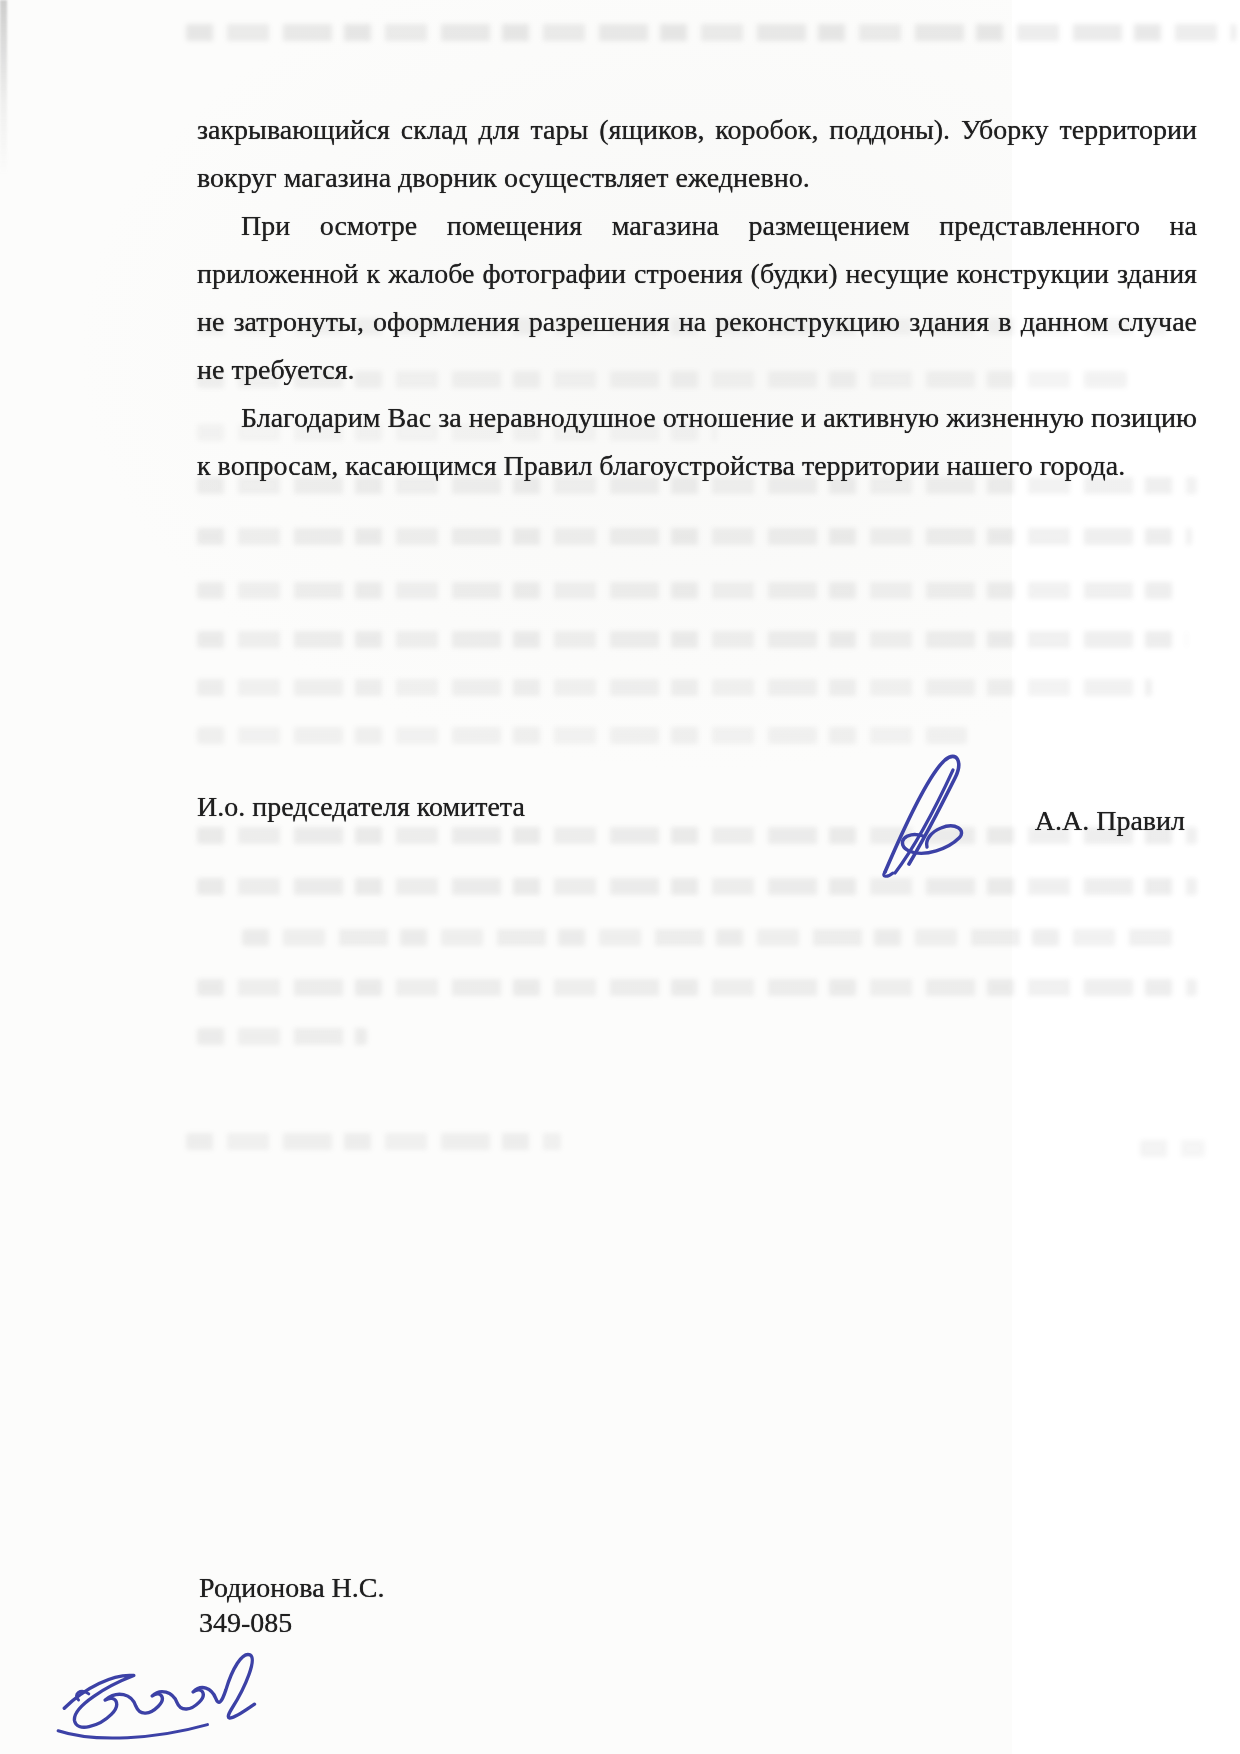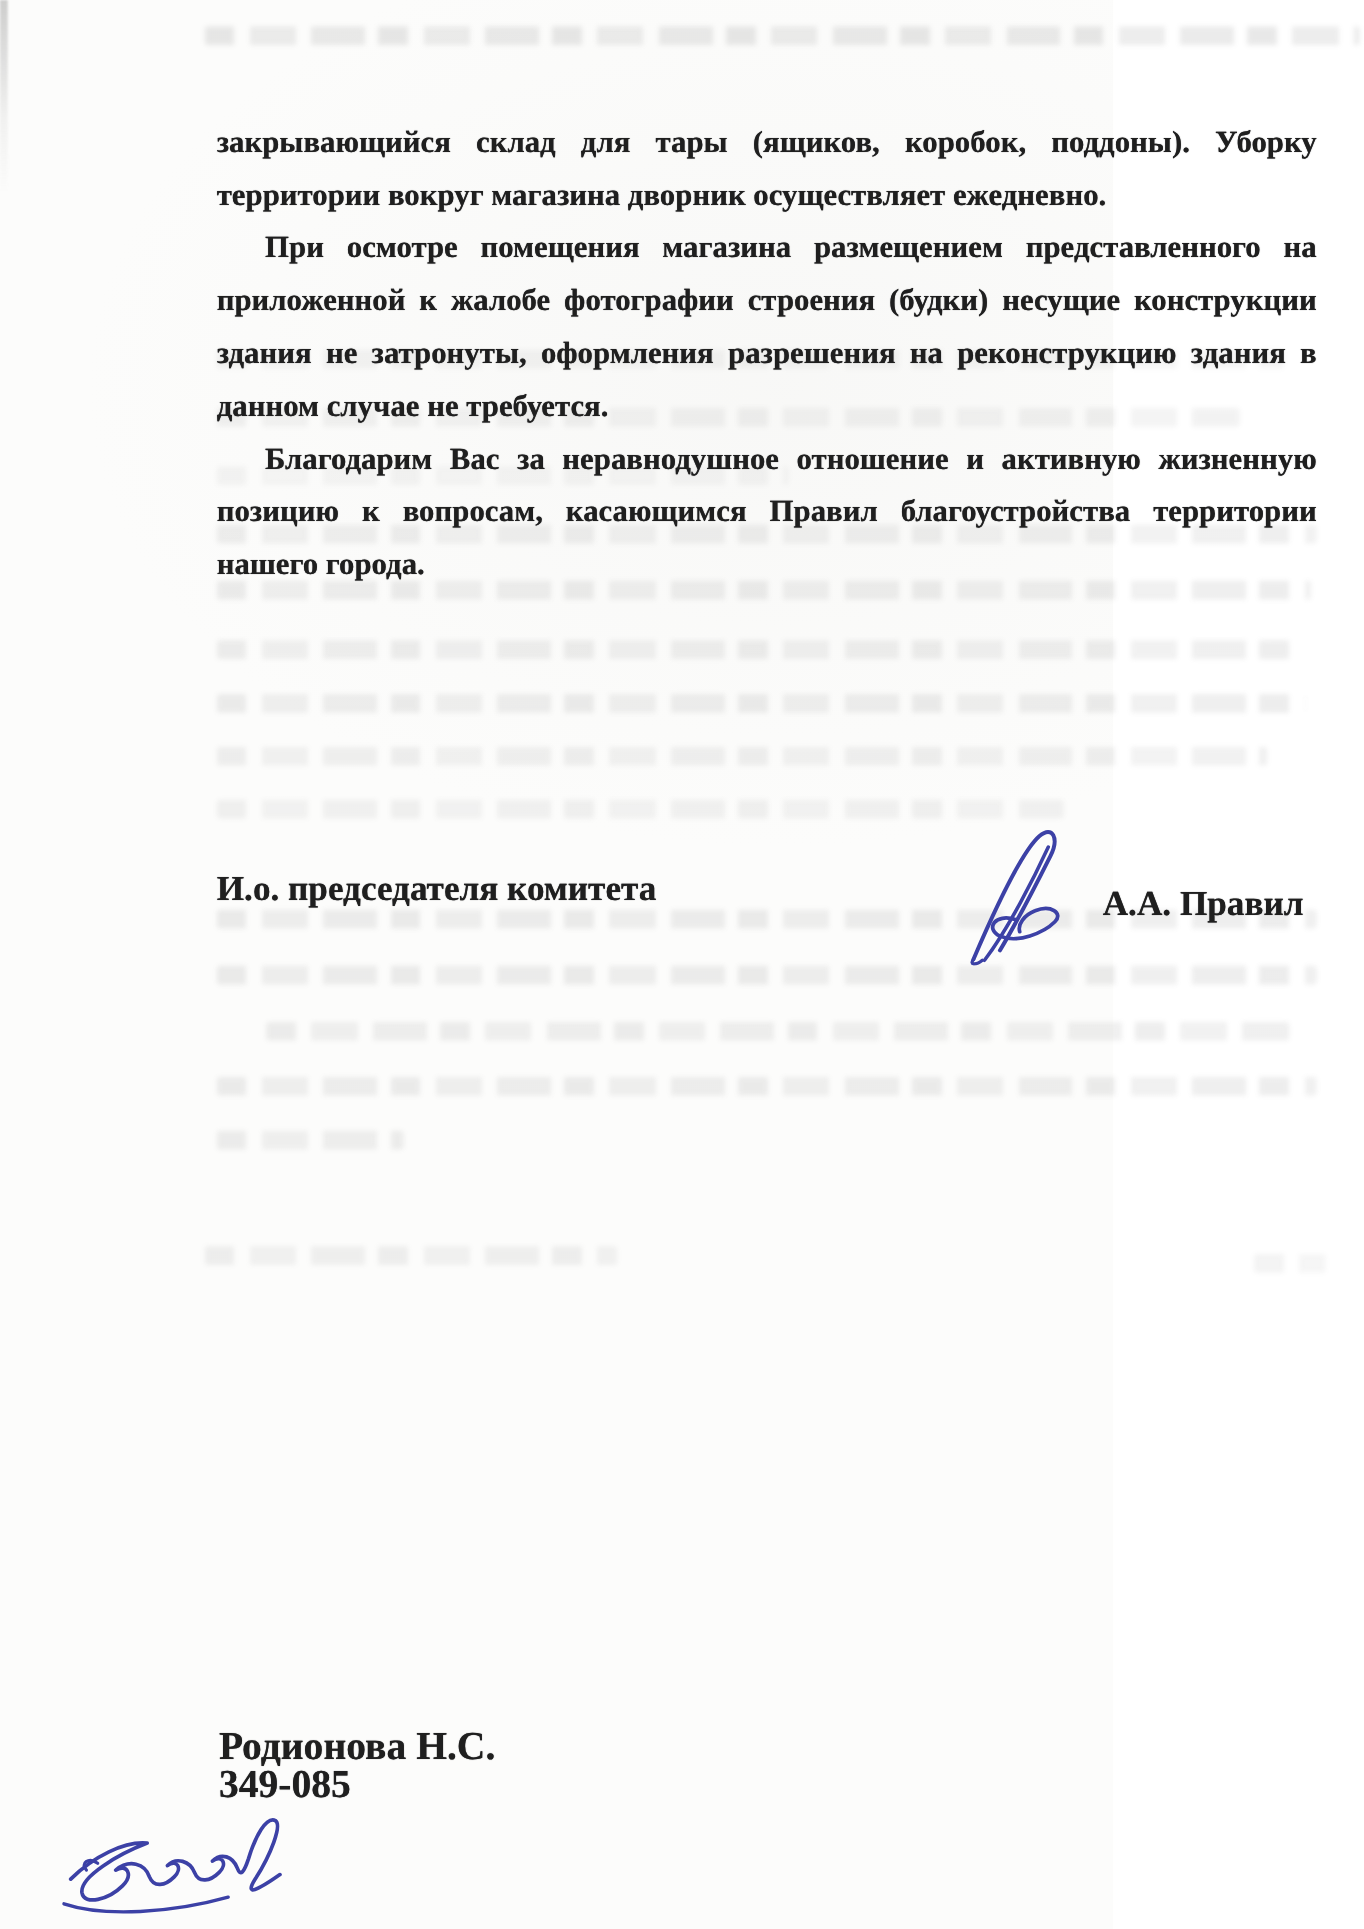--- a/index.html
+++ b/index.html
@@ -15,51 +15,50 @@
     font-family:"Liberation Serif","DejaVu Serif",serif;
     overflow:hidden;
   }
   .page{
     position:relative;
     width:1012px;height:1754px;
     background:
       radial-gradient(ellipse 900px 600px at 70% 20%, rgba(240,240,238,.35), rgba(0,0,0,0) 70%),
       var(--paper);
     color:var(--ink);
-    font-weight:bold;
   }
   
   .edge-artifact{
     position:absolute;left:0;top:0;width:7px;height:175px;
     background:linear-gradient(180deg, rgba(120,120,120,.35), rgba(160,160,160,.12) 60%, rgba(160,160,160,0));
     filter:blur(1px);
   }
   
   .body-text{
     position:absolute;
     left:197px;top:106px;width:1000px;
     font-size:28px;line-height:48px;
     text-align:justify;
     text-shadow:0 0 0.7px rgba(25,25,28,.9);
   }
   .body-text p{margin:0;}
   .body-text p.indent{text-indent:44px;}
   
   .sig-row{
     position:absolute;left:197px;top:786px;width:1000px;height:90px;
-    font-size:32px;line-height:34px;
+    font-size:28px;line-height:34px;
     text-shadow:0 0 0.7px rgba(25,25,28,.9);
   }
   .sig-position{position:absolute;left:0;top:4px;}
   .sig-name{position:absolute;right:12px;top:18px;}
   .sig-ink-main{position:absolute;left:666px;top:-34px;width:134px;height:126px;}
   
   .footer{
     position:absolute;left:199px;top:1570px;
-    font-size:36px;line-height:35px;
+    font-size:28px;line-height:35px;
     text-shadow:0 0 0.7px rgba(25,25,28,.9);
   }
   
   .sig-ink-bottom{position:absolute;left:52px;top:1642px;width:225px;height:108px;}
   
   .bt{
     position:absolute;height:17px;border-radius:3px;
     background:repeating-linear-gradient(90deg,
       rgba(125,125,125,.34) 0px, rgba(125,125,125,.34) 27px,
       rgba(125,125,125,0) 27px, rgba(125,125,125,0) 41px,

